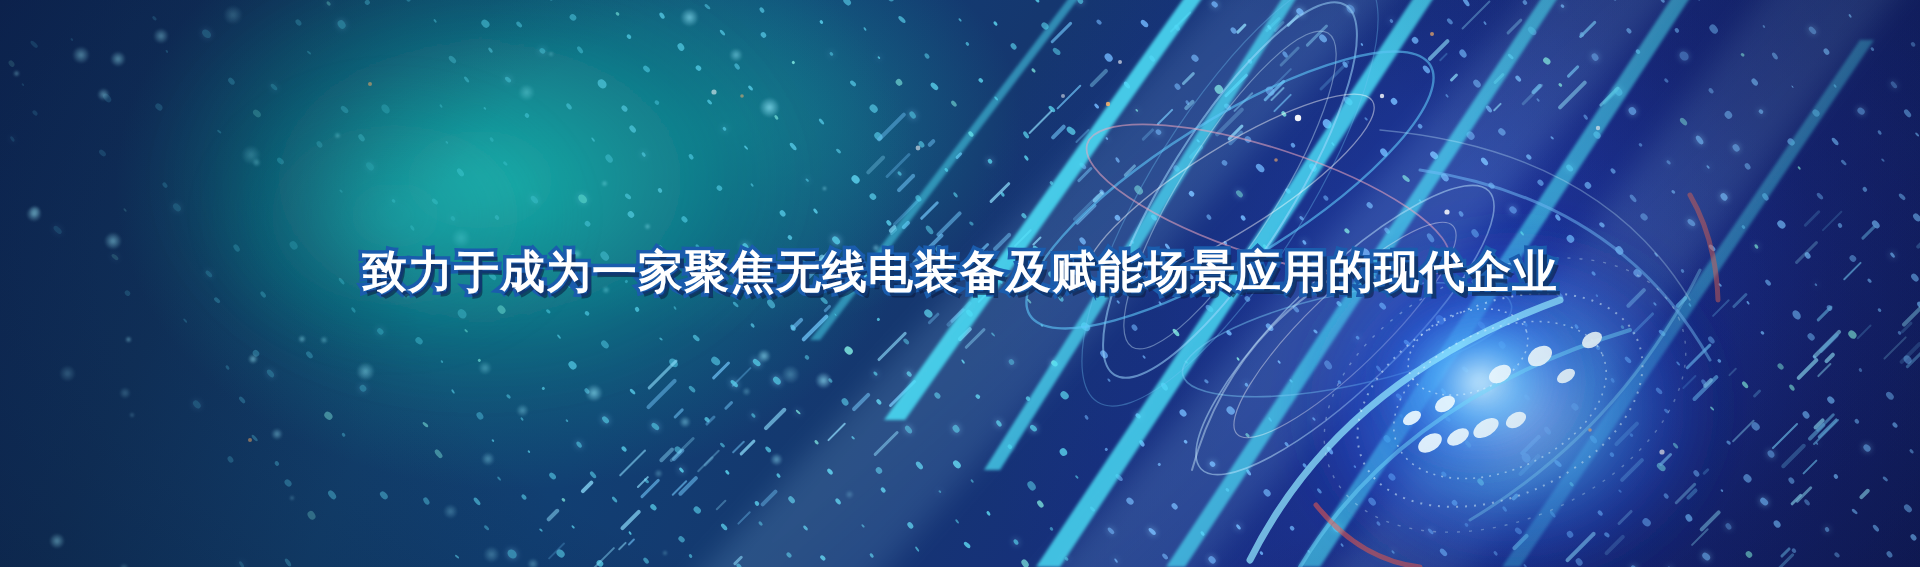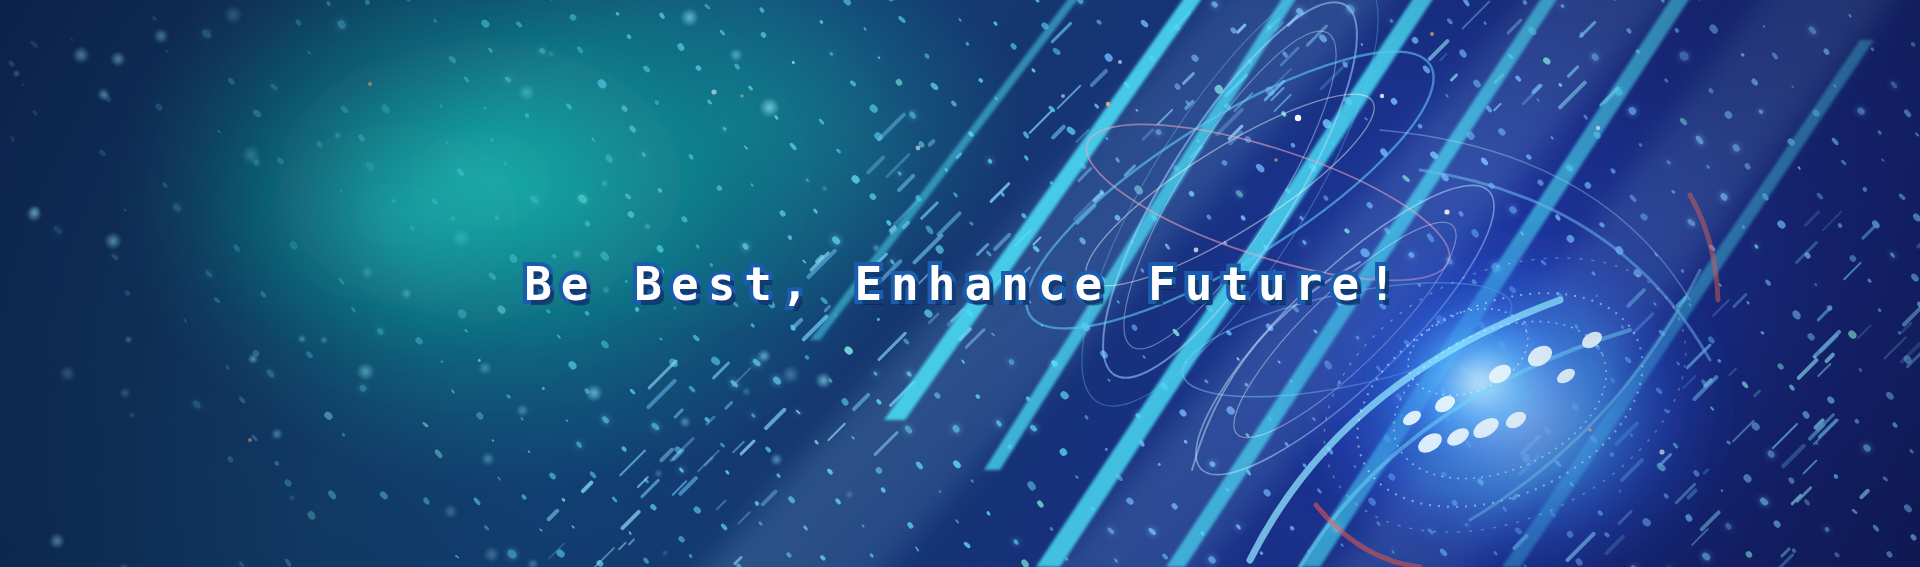--- a/index.html
+++ b/index.html
@@ -1169,16 +1169,16 @@
       <circle cx="370" cy="84" r="2" opacity="0.55"></circle>
       <circle cx="742" cy="96" r="1.8" opacity="0.5"></circle>
       <circle cx="250" cy="440" r="2" opacity="0.55"></circle>
       <circle cx="1590" cy="430" r="1.8" opacity="0.6"></circle>
     </g>
   </svg>
 
   <div class="layer vignette"></div>
 
   <div class="text-wrap">
-    <div class="headline-en">Be Best, Enhance Future!</div>
+    <div class="headline-cn">致力于成为一家聚焦无线电装备及赋能场景应用的现代企业</div>
   </div>
 
 </div>
 
 </body></html>

